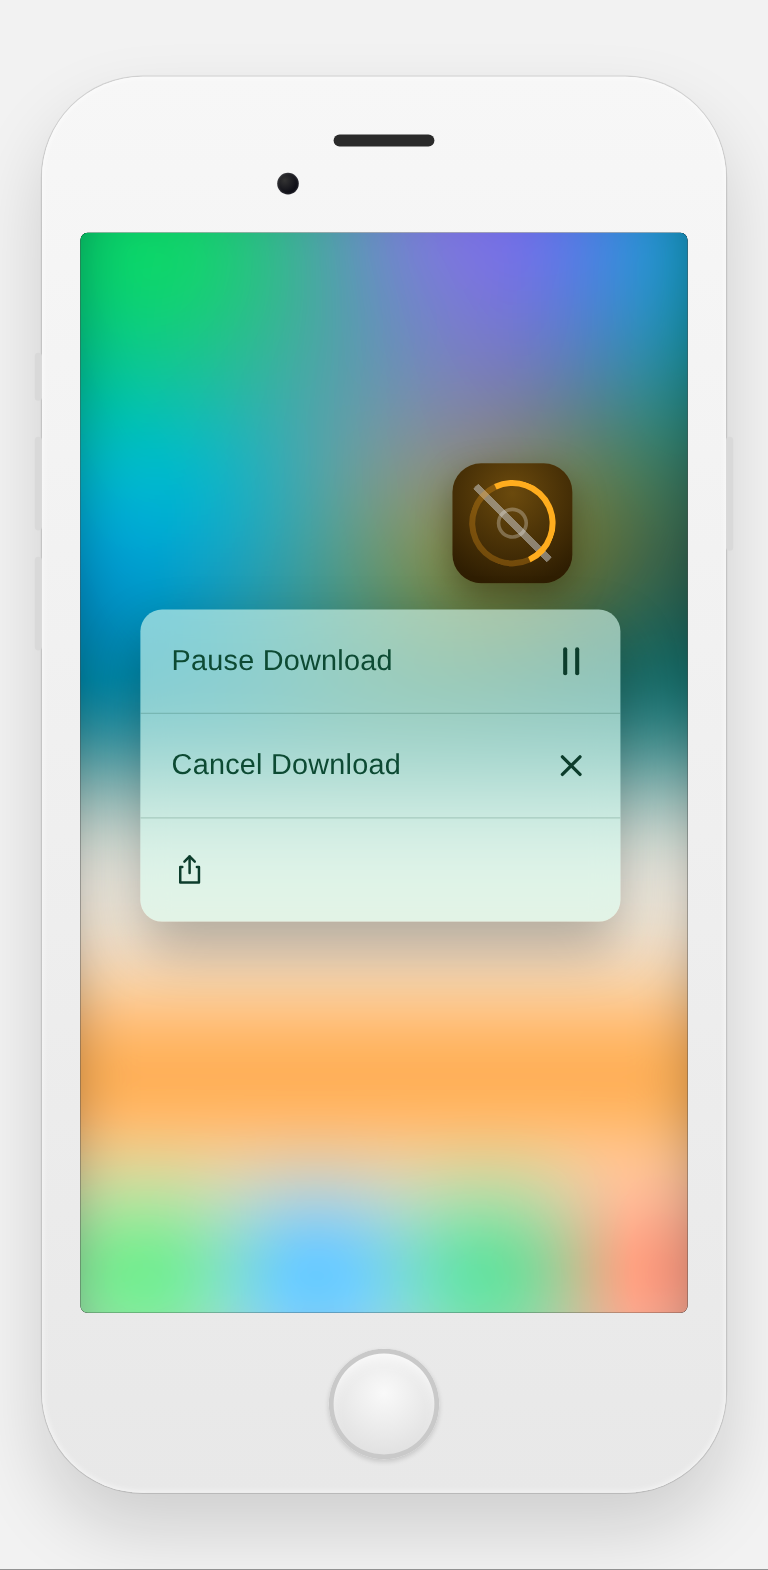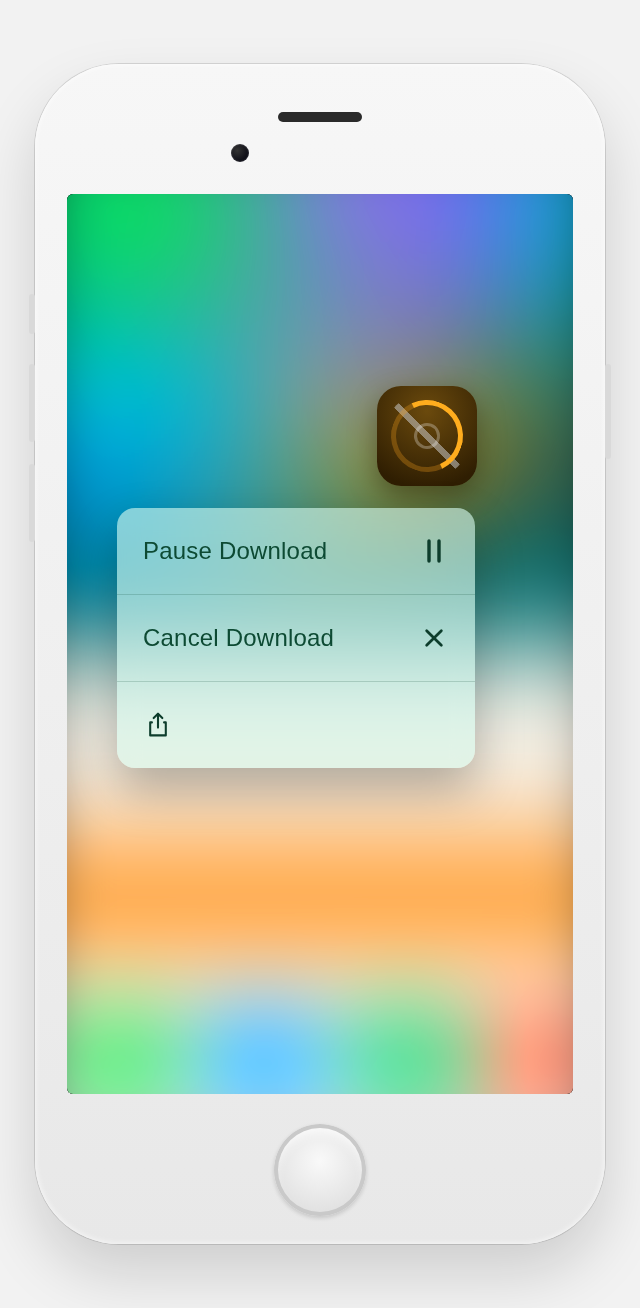--- a/index.html
+++ b/index.html
@@ -114,21 +114,21 @@
   .app-icon .diag {
     position:absolute; inset:14px;
     background:linear-gradient(45deg, transparent 47%, rgba(200,200,200,.55) 47% 53%, transparent 53%);
     border-radius:18px;
   }
 
   
   .menu {
     position:absolute;
     top:314px; left:50px;
-    width:358px;
+    width:400px;
     border-radius:18px;
     backdrop-filter: blur(12px);
     background: rgba(215,248,238,.62);
     box-shadow: 0 22px 48px rgba(0,0,0,.28);
     overflow:hidden;
   }
   .menu-item {
     display:flex; align-items:center; justify-content:space-between;
     padding:28px 26px;
     font-size:24px;

